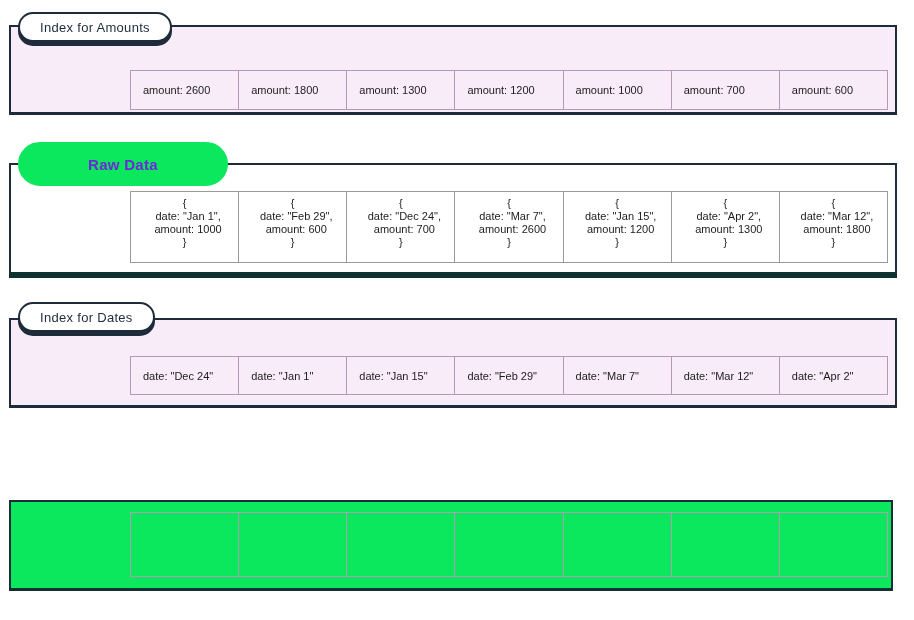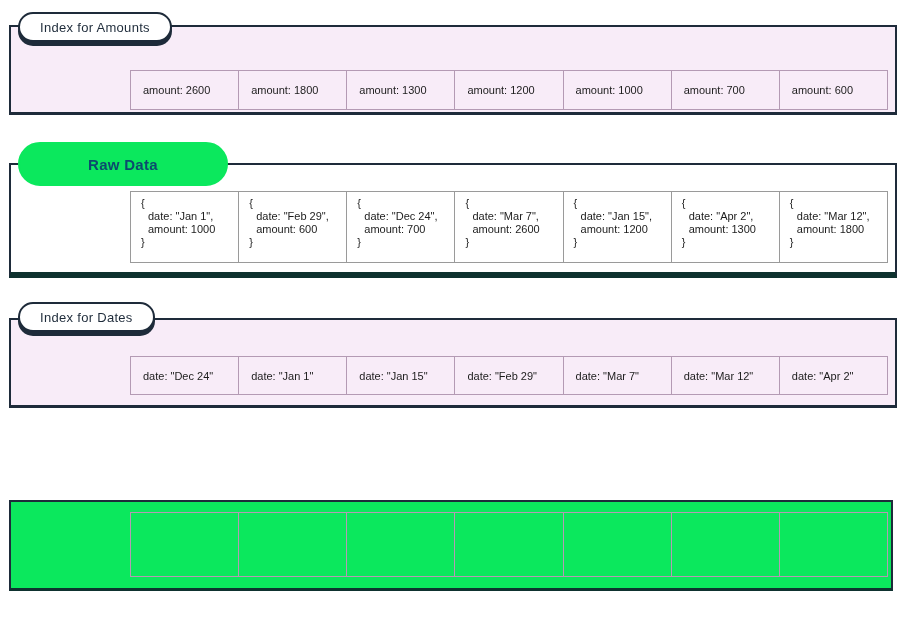--- a/index.html
+++ b/index.html
@@ -21,29 +21,29 @@
 
   .pill{
     position:absolute;box-sizing:border-box;z-index:3;
     background:#ffffff;border:2px solid var(--ink);border-radius:16px;
     display:flex;align-items:center;justify-content:center;
     padding:0 20px;font-size:13px;letter-spacing:.3px;color:var(--ink);
     box-shadow:0 4px 0 var(--ink);white-space:nowrap;
   }
   .pill-green{
     background:var(--green);border:2px solid var(--green);border-radius:24px;
-    box-shadow:none;font-weight:bold;font-size:15px;color:#0c4a6e;
+    box-shadow:none;font-weight:bold;font-size:15px;color:#6d28d9;
   }
 
   .row{position:absolute;display:flex;z-index:2;}
   .cell{
     flex:1;box-sizing:border-box;margin-left:-1px;
     display:flex;align-items:center;
     padding:0 12px;font-size:11px;color:#1c1c1c;
-    border:1px solid var(--lavborder);overflow:hidden;
+    border:1px solid var(--lavborder);overflow:hidden;text-align:center;
   }
   .cell:first-child{margin-left:0;}
   .row-lav .cell{background:var(--lav);border-color:var(--lavborder);}
   .row-white .cell{background:#ffffff;border-color:var(--grayborder);
     flex-direction:column;align-items:stretch;justify-content:flex-start;
     padding:5px 10px;line-height:13px;}
   .row-green .cell{background:var(--green);border-color:var(--lavborder);}
   .obj-line{white-space:nowrap;}
   .obj-line.indent{padding-left:7px;}
 </style>

